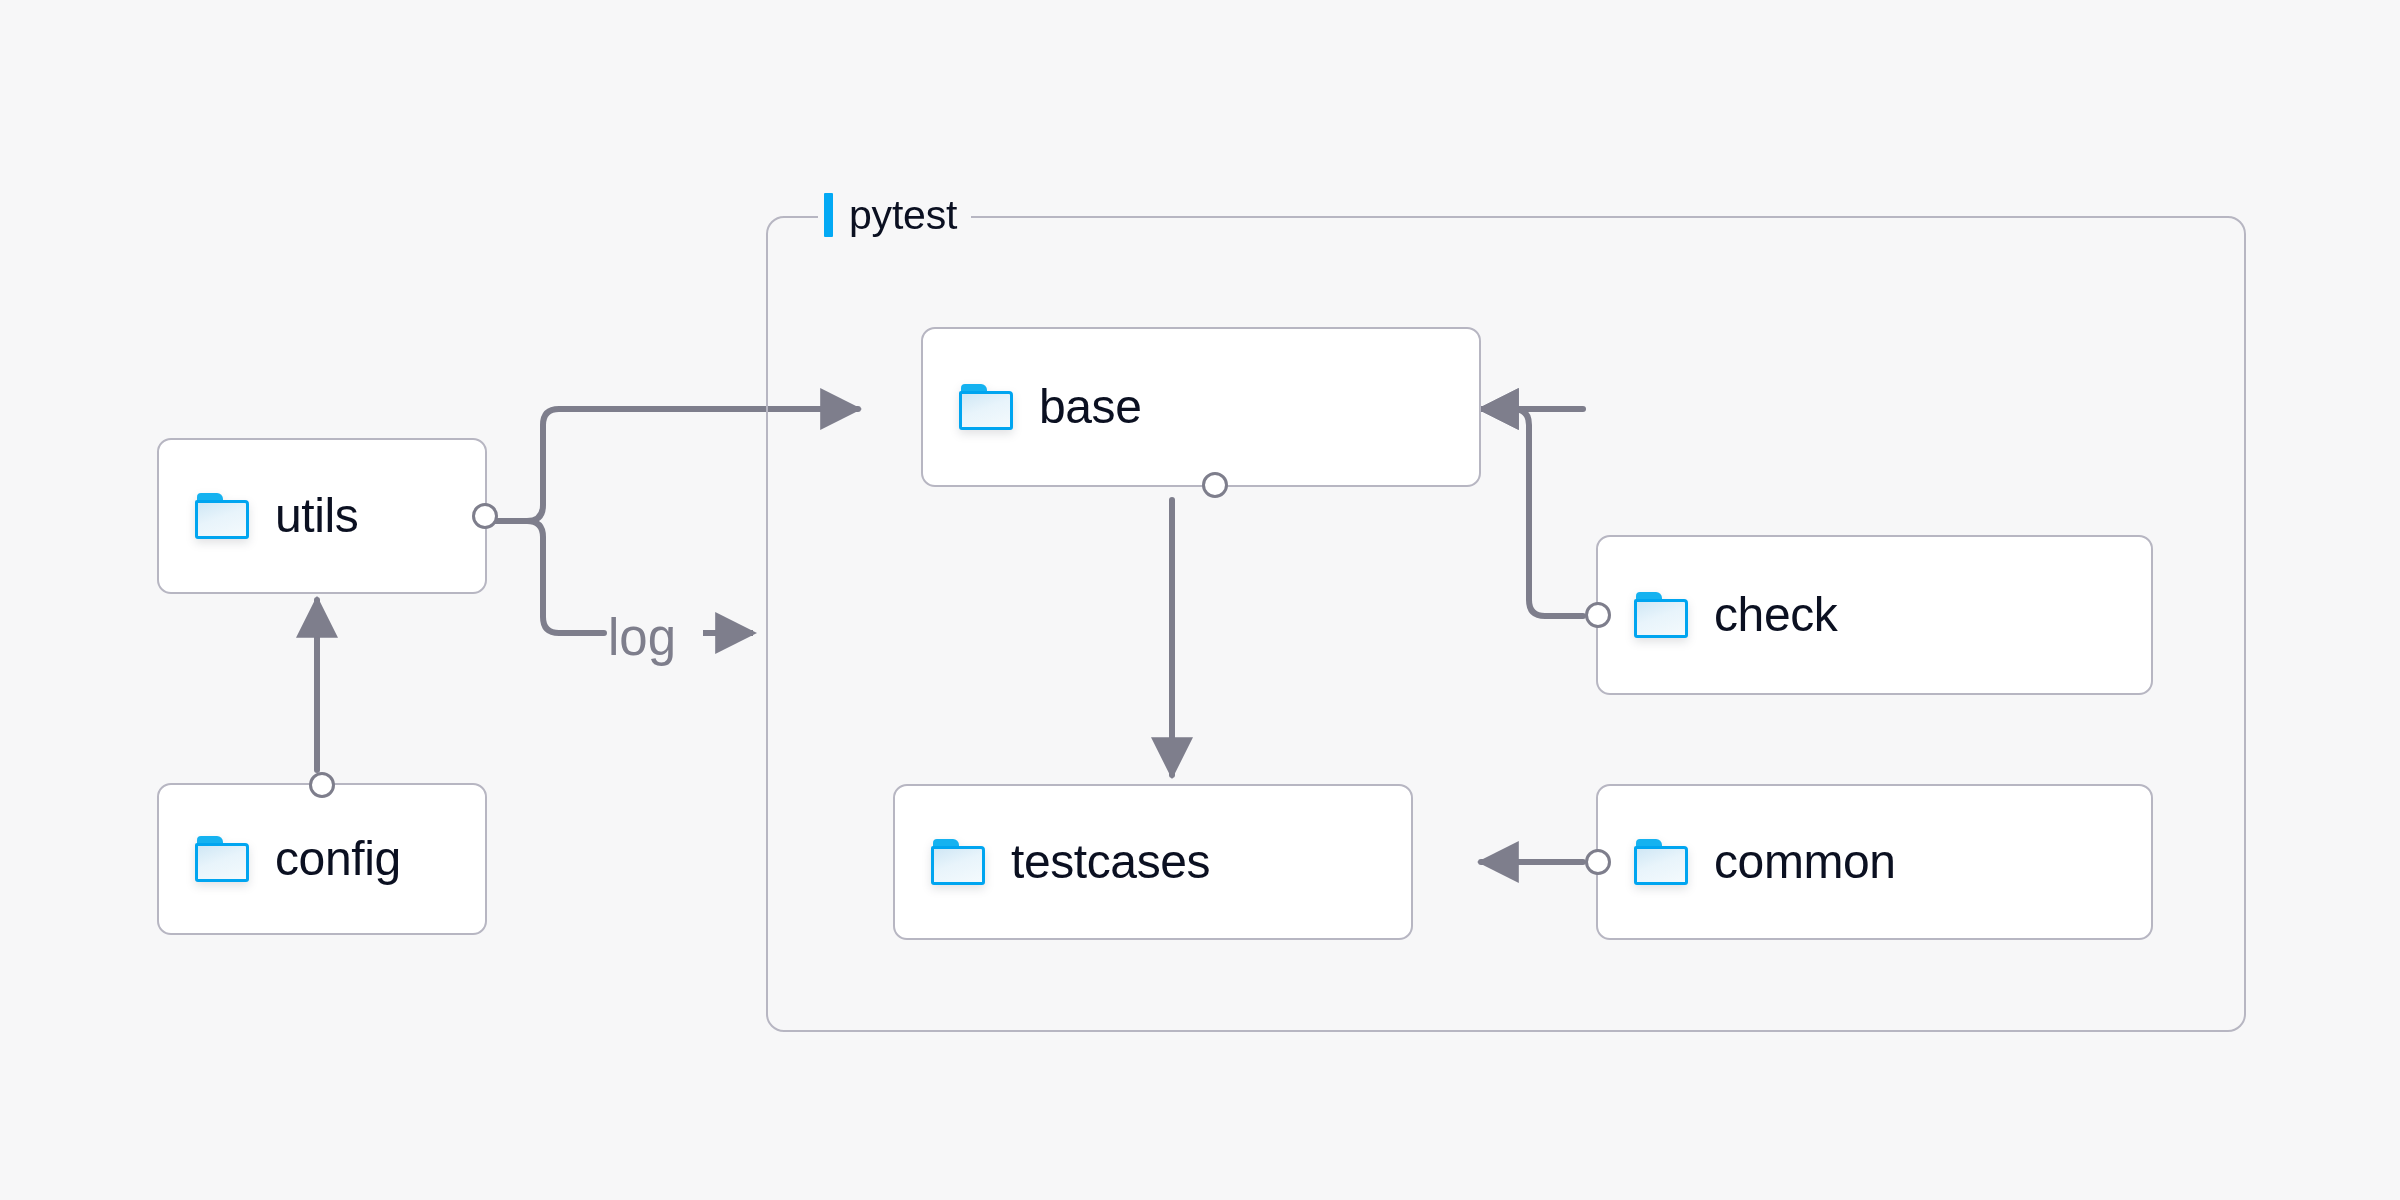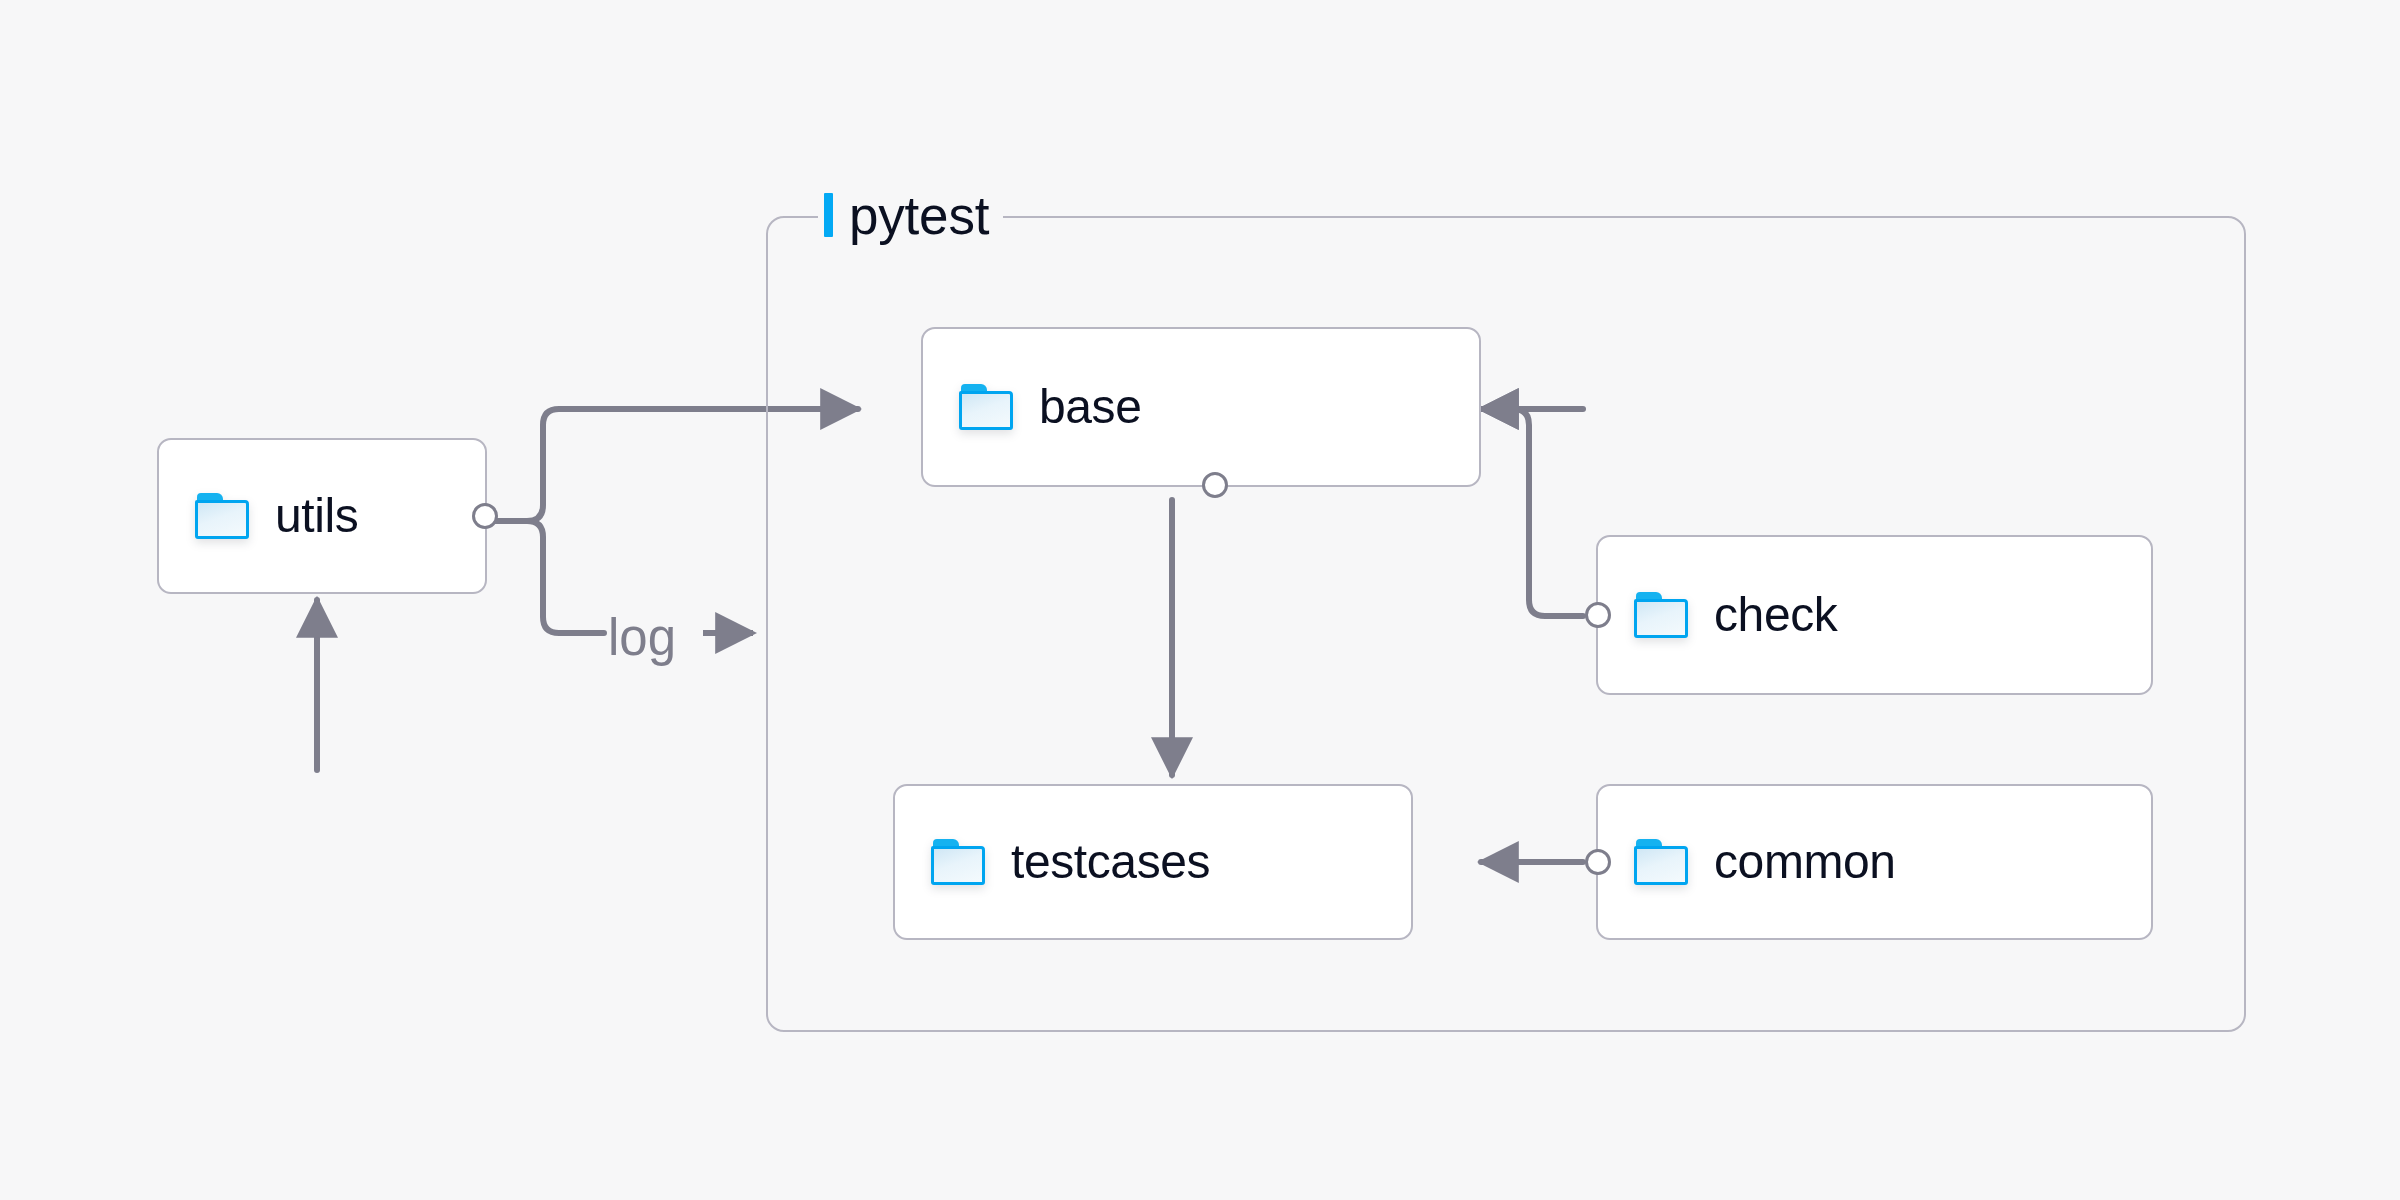--- a/index.html
+++ b/index.html
@@ -43,21 +43,21 @@
     padding: 0 14px 0 6px;
     height: 54px;
   }
   .group-label-bar {
     width: 9px;
     height: 44px;
     background: #03a9f4;
     border-radius: 1px;
   }
   .group-label-text {
-    font-size: 53px;
+    font-size: 41px;
     color: #0b1021;
     letter-spacing: -0.2px;
     line-height: 1;
     white-space: nowrap;
   }
 
   
   .node {
     position: absolute;
     box-sizing: border-box;
@@ -164,20 +164,28 @@
 
   <div class="node" style="left:157px; top:438px; width:330px; height:156px;">
     <span class="folder-icon">
       <span class="tab"></span>
         <span class="body"></span>
     </span>
     <span class="node-label">utils</span>
     <span class="handle" style="right:-13px; top:50%; transform:translateY(-50%);"></span>
   </div>
 
+  <div class="node" style="left:157px; top:783px; width:330px; height:152px;">
+    <span class="folder-icon">
+      <span class="tab"></span>
+        <span class="body"></span>
+    </span>
+    <span class="node-label">config</span>
+    <span class="handle" style="left:50%; top:-13px; transform:translateX(-50%);"></span>
+  </div>
 
   <div class="node" style="left:921px; top:327px; width:560px; height:160px;">
     <span class="folder-icon">
       <span class="tab"></span>
         <span class="body"></span>
     </span>
     <span class="node-label">base</span>
     <span class="handle" style="left:279px; bottom:-13px;"></span>
   </div>
 

